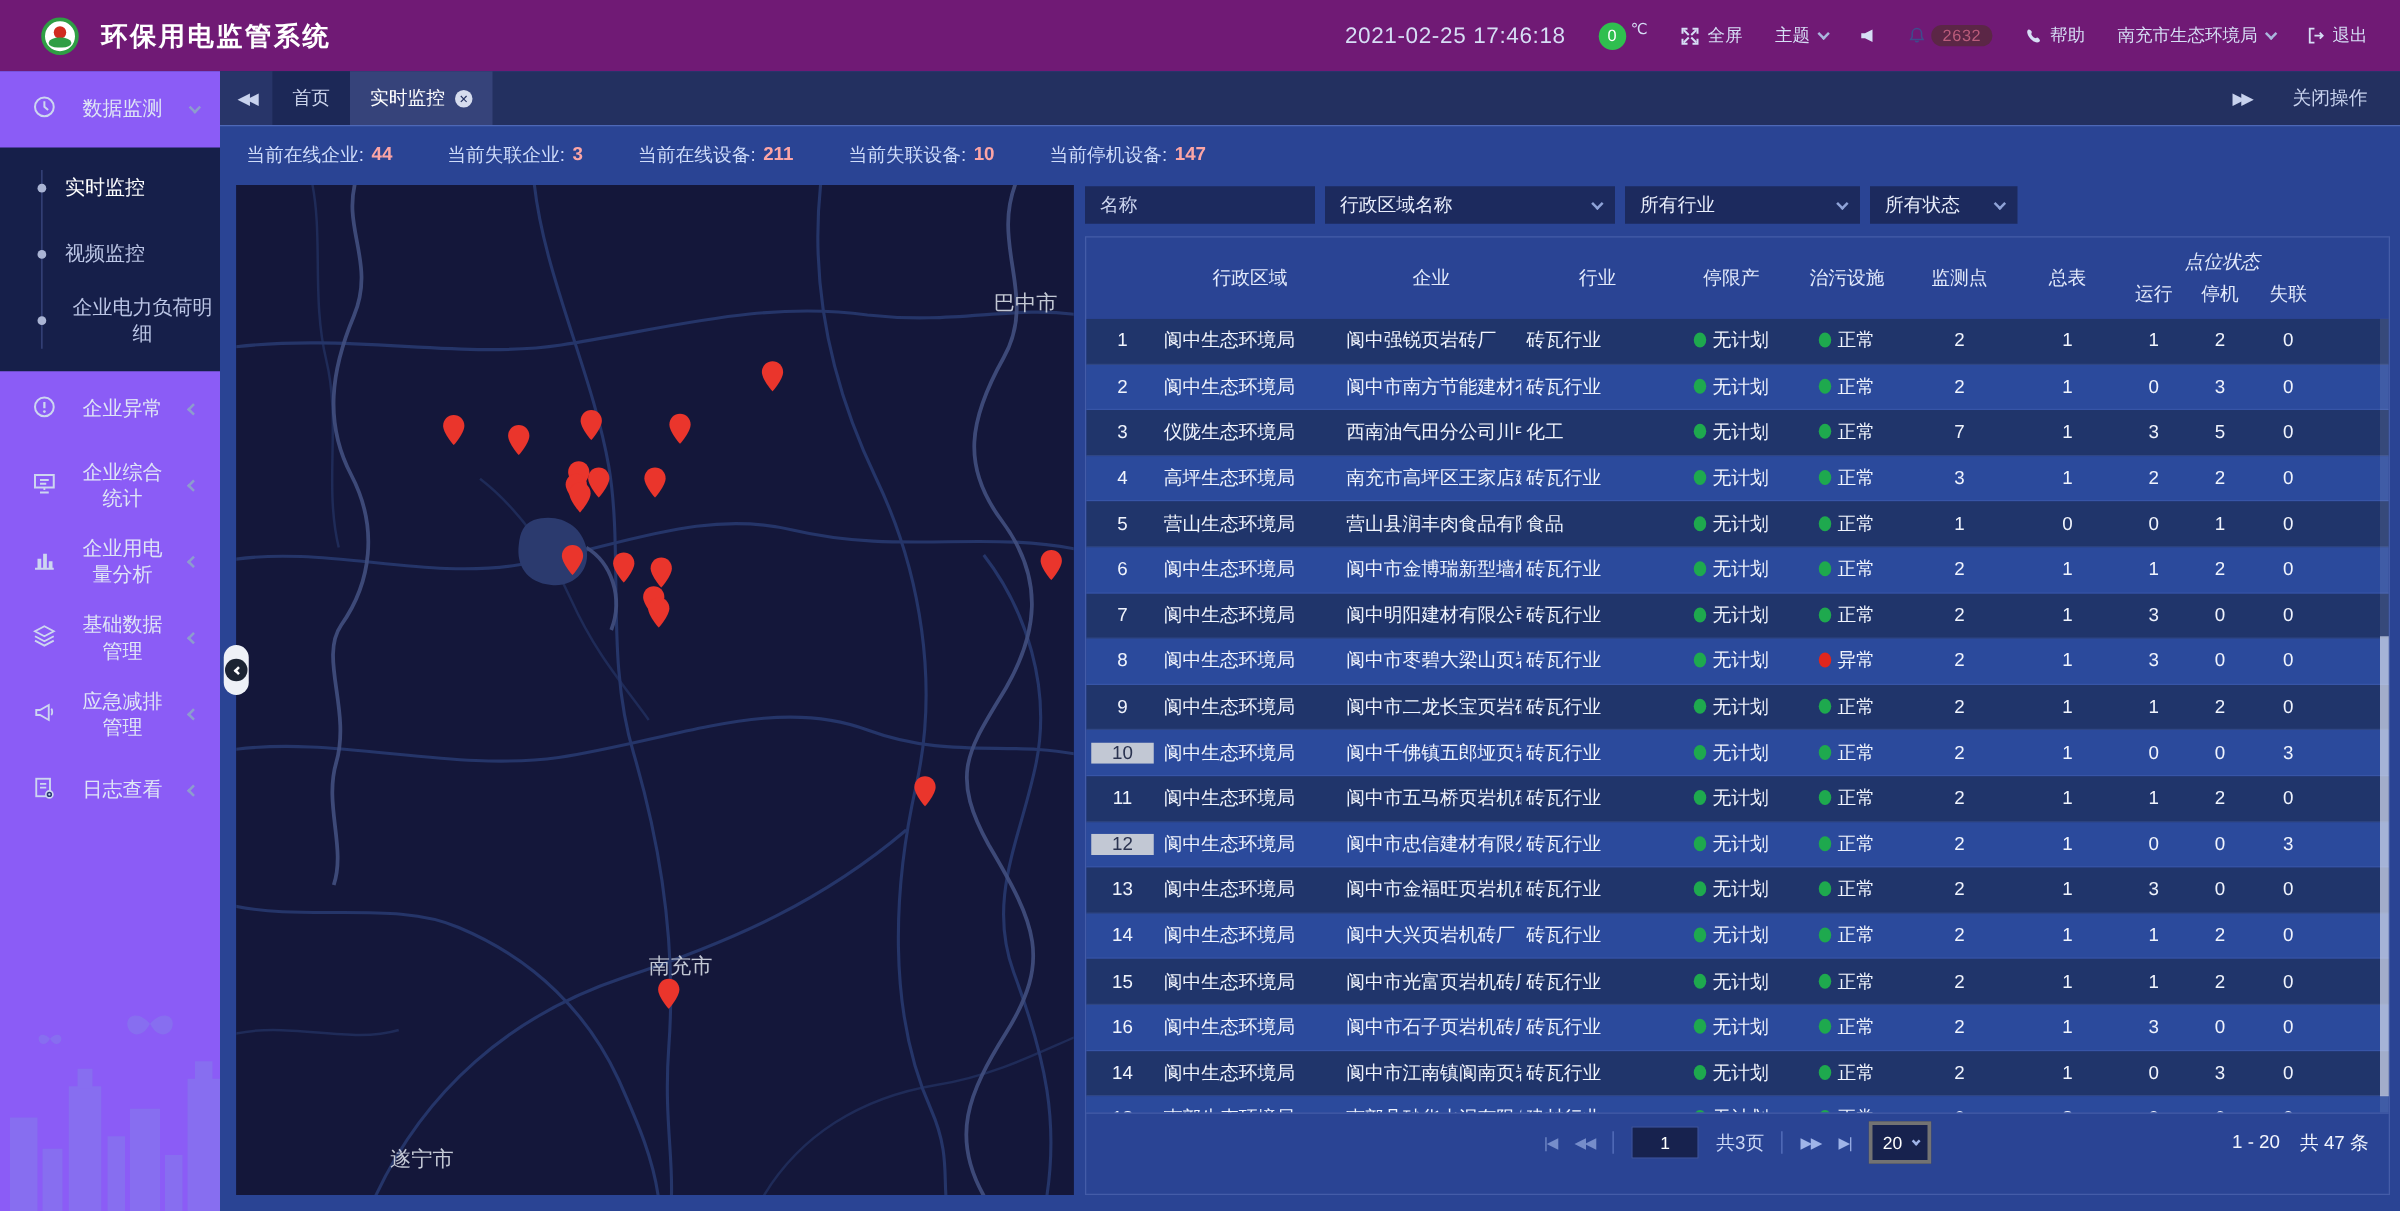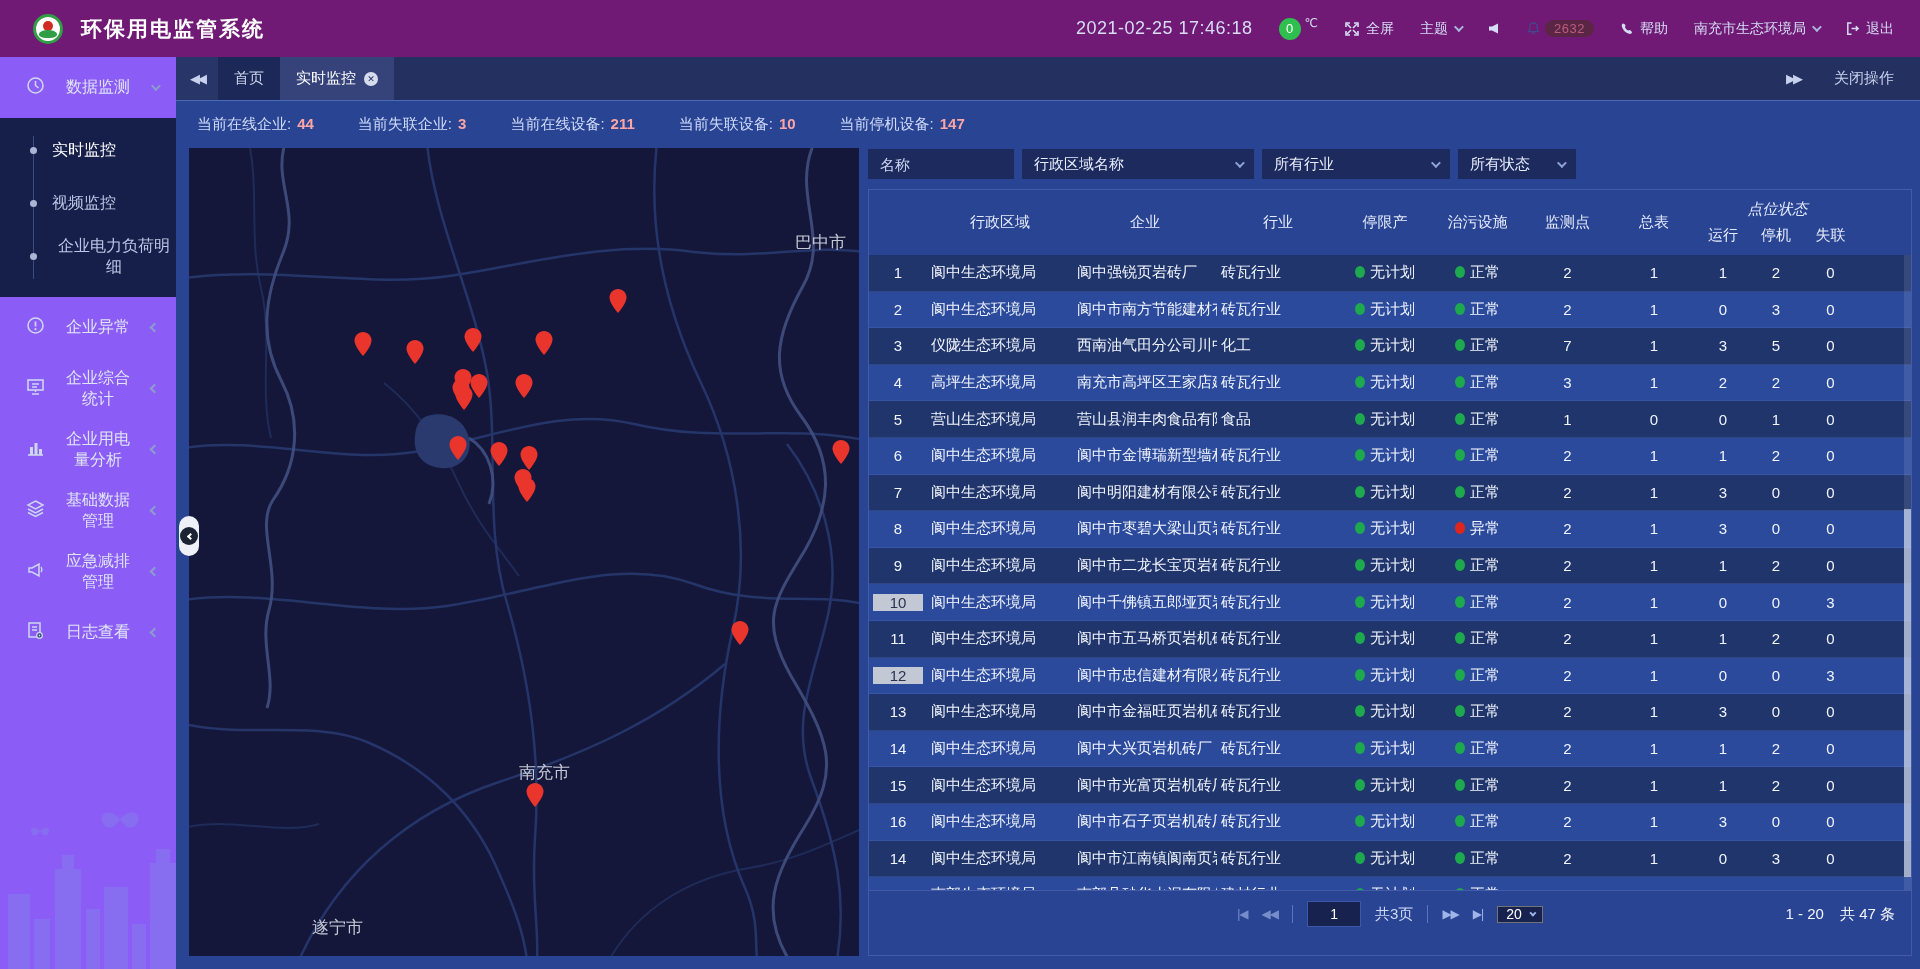--- a/index.html
+++ b/index.html
@@ -64,21 +64,21 @@
   .map-handle { position:absolute; left:-10px; top:368px; width:20px; height:40px; background:#eef1f7; border-radius:10px; display:flex; align-items:center; justify-content:center; cursor:pointer; }
   .map-handle .hcirc { width:18px; height:18px; border-radius:50%; background:#1c2433; display:flex; align-items:center; justify-content:center; }
   .map-handle .chev { width:5px; height:5px; border-color:#fff; margin-left:2px; }
 
   
   .panel { flex:1; display:flex; flex-direction:column; min-width:0; }
   .filters { height:30px; display:flex; gap:8px; flex:none; margin-top:1px; }
   .f-input, .f-select { background:#1c2a5e; height:30px; display:flex; align-items:center; padding:0 12px; font-size:15px; color:#e8edfb; }
   .f-input input { background:transparent; border:0; outline:none; color:#e8edfb; font-size:15px; width:100%; }
   .f-input input::placeholder { color:#cdd6ef; opacity:1; }
-  .f-input { width:146px; }
+  .f-input { width:184px; }
   .f-select { justify-content:space-between; cursor:pointer; }
   .f-select .chev { border-color:#8fa3d8; }
   .fs-region { width:232px; } .fs-industry { width:188px; } .fs-status { width:118px; }
 
   .table-wrap { margin-top:10px; flex:1; display:flex; flex-direction:column; border:1px solid #445ca8; position:relative; min-height:0; }
   .tgrid { display:grid; grid-template-columns:58px 146px 144px 122px 92px 93px 87px 86px 52px 54px 55px; }
   .thead { height:65px; flex:none; font-size:15px; color:#e3eafb; position:relative; }
   .thead .h-main { grid-row:1 / 3; align-self:center; text-align:center;font-family:Liberation Mono, monospace; }
   .thead .h-group { grid-column:9 / 12; font-style:italic; text-align:center; padding-top:10px; font-size:15px; }
   .thead .h-sub { align-self:end; padding-bottom:10px; text-align:center; }
@@ -93,21 +93,21 @@
   .dot { width:10px; height:12px; border-radius:50%; display:inline-block; vertical-align:-1px; margin-right:5px; }
 
   .scrolltrack { position:absolute; right:0; top:65px; width:7px; height:635px; background:rgba(255,255,255,.10); }
   .scrollthumb { position:absolute; left:0; width:7px; top:40%; height:58%; background:rgba(208,216,236,.70); cursor:pointer; }
 
   .pagination { height:47px; flex:none; border-top:1px solid #445ca8; display:flex; align-items:center; justify-content:center; gap:14px; position:relative; font-size:15px; color:#cdd9f6; }
   .pg-ico { letter-spacing:-1px; font-size:12px; cursor:pointer; color:#9fb4e8; white-space:nowrap; }
   .pg-ico.dim { opacity:.65; }
   .pg-div { width:1px; height:18px; background:#5b74c0; }
   .pg-input { width:54px; height:26px; background:#17224e; border:1px solid #3e57a8; color:#fff; text-align:center; font-size:14px; outline:none; }
-  .pg-size { height:17px; background:#17224e; border:1px solid #737373; display:flex; align-items:center; gap:7px; padding:0 8px; cursor:pointer; color:#fff; font-size:14px; }
+  .pg-size { height:34px; background:#17224e; border:3px solid #737373; display:flex; align-items:center; gap:7px; padding:0 8px; cursor:pointer; color:#fff; font-size:14px; }
   .pg-size .chev { width:5px; height:5px; border-color:#9fb4e8; }
   .pg-right { position:absolute; right:16px; display:flex; gap:16px; color:#f2f5fd; }
 </style>
 </head>
 <body>
 
 <div class="app">
 
   <div class="topbar">
     <div class="brand">

